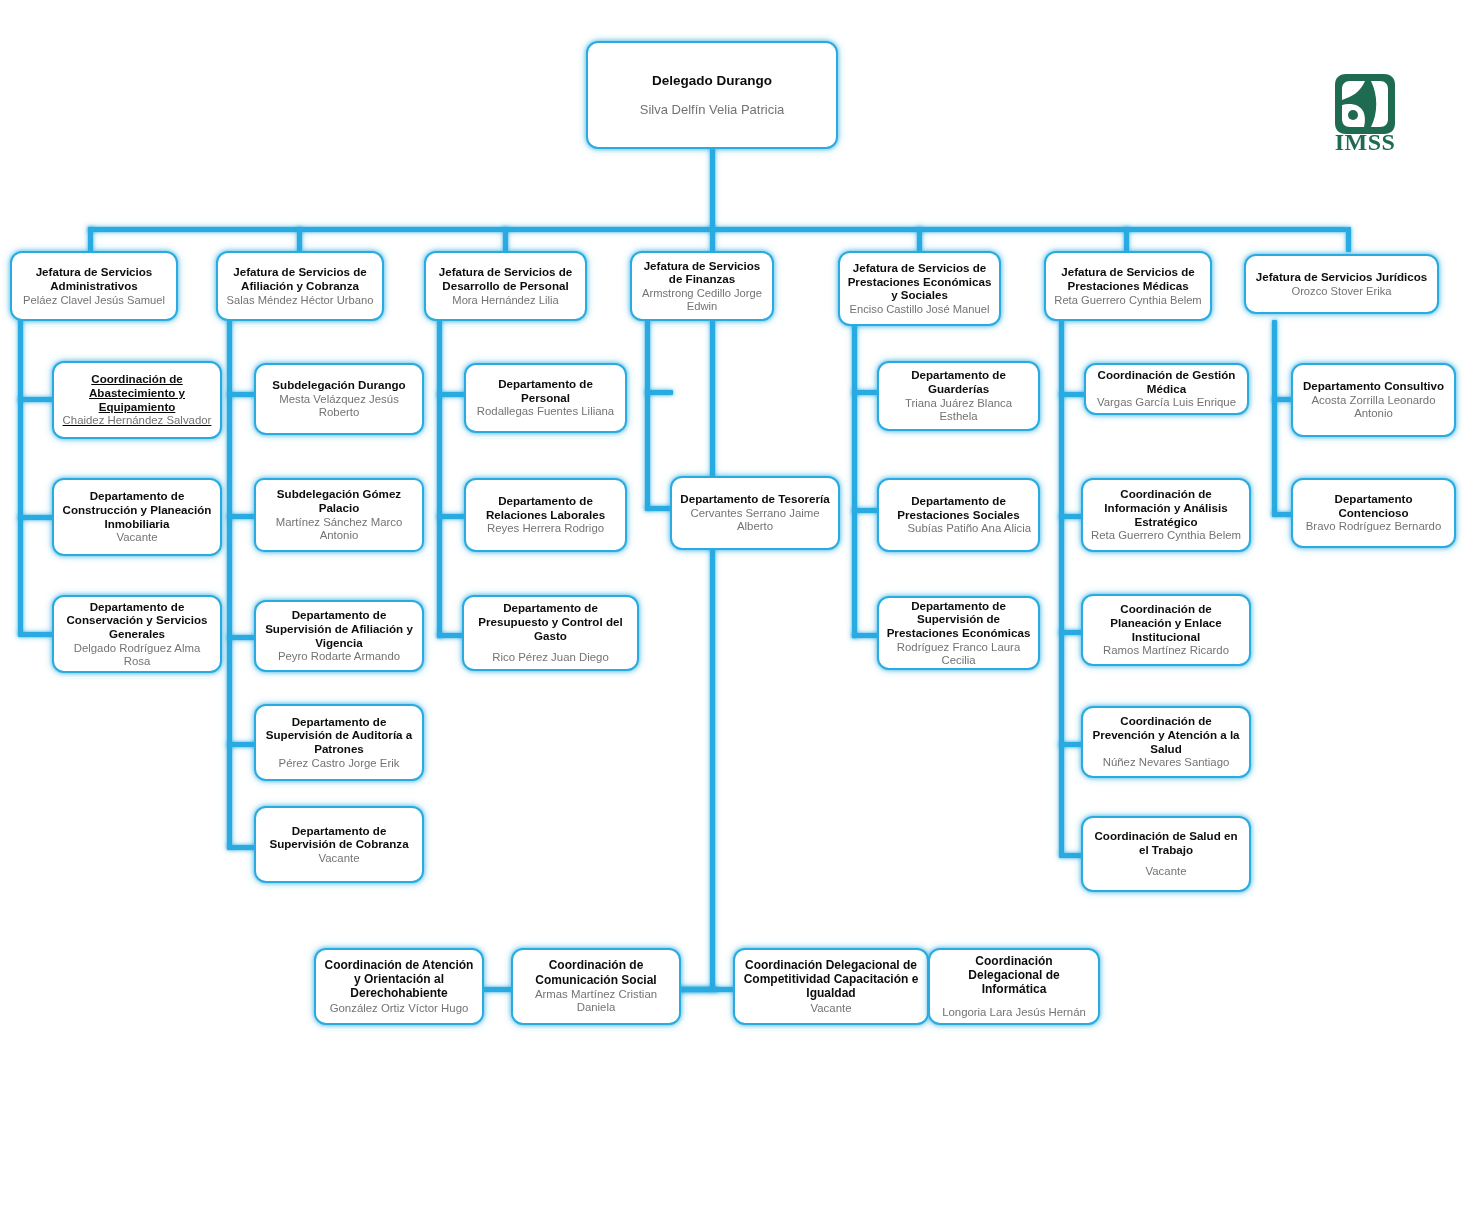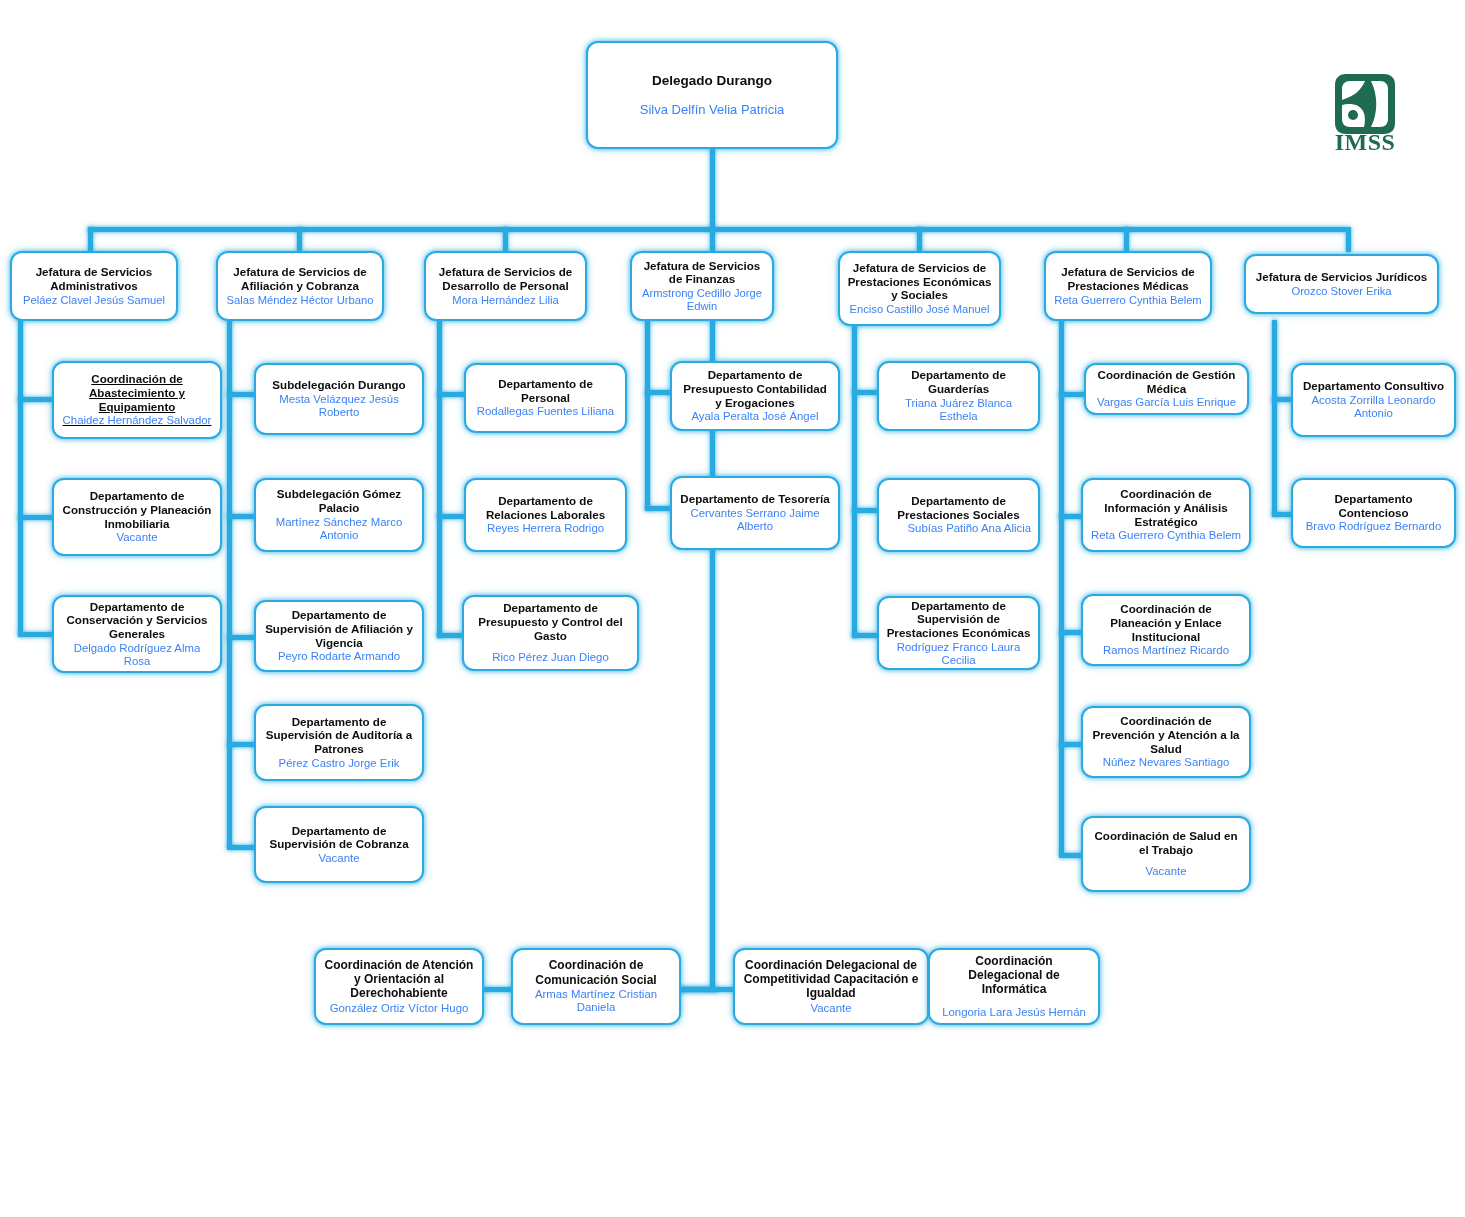--- a/index.html
+++ b/index.html
@@ -40,21 +40,21 @@
     text-align:center;
     padding:4px 7px;
     z-index:5;
   }
   .node .ttl{
     font-weight:bold;
     color:#0d0d0d;
     line-height:1.18;
   }
   .node .nm{
-    color:#3b82f6;
+    color:#737373;
     line-height:1.18;
   }
 
   
   .root .ttl{font-size:13.5px;}
   .root .nm{font-size:13px;margin-top:13px;}
 
   
   .lvl1 .ttl{font-size:11.6px;}
   .lvl1 .nm{font-size:11.2px;margin-top:1px;}
@@ -186,21 +186,21 @@
   </div>
   <div class="node lvl2" style="left:52px; top:595px; width:170px; height:78px;">
     <div class="ttl">Departamento de Conservación y Servicios Generales</div>
     <div class="nm">Delgado Rodríguez Alma Rosa</div>
   </div>
 
   <div class="node lvl2" style="left:254px; top:363px; width:170px; height:72px;">
     <div class="ttl">Subdelegación Durango</div>
     <div class="nm">Mesta Velázquez Jesús Roberto</div>
   </div>
-  <div class="node lvl2" style="left:254px; top:478px; width:170px; height:74px;">
+  <div class="node lvl2" style="left:254px; top:478px; width:170px; height:74px;border-radius:10px;">
     <div class="ttl">Subdelegación Gómez Palacio</div>
     <div class="nm">Martínez Sánchez Marco Antonio</div>
   </div>
   <div class="node lvl2" style="left:254px; top:600px; width:170px; height:72px;">
     <div class="ttl">Departamento de Supervisión de Afiliación y Vigencia</div>
     <div class="nm">Peyro Rodarte Armando</div>
   </div>
   <div class="node lvl2" style="left:254px; top:704px; width:170px; height:77px;">
     <div class="ttl">Departamento de Supervisión de Auditoría a Patrones</div>
     <div class="nm">Pérez Castro Jorge Erik</div>
@@ -216,24 +216,20 @@
   </div>
   <div class="node lvl2" style="left:464px; top:478px; width:163px; height:74px;">
     <div class="ttl">Departamento de Relaciones Laborales</div>
     <div class="nm">Reyes Herrera Rodrigo</div>
   </div>
   <div class="node lvl2" style="left:462px; top:595px; width:177px; height:76px;">
     <div class="ttl">Departamento de Presupuesto y Control del Gasto</div>
     <div class="nm gap">Rico Pérez Juan Diego</div>
   </div>
 
-  <div class="node lvl2" style="left:670px; top:361px; width:170px; height:70px;">
-    <div class="ttl">Departamento de Presupuesto Contabilidad y Erogaciones</div>
-    <div class="nm">Ayala Peralta José Ángel</div>
-  </div>
   <div class="node lvl2" style="left:670px; top:476px; width:170px; height:74px;">
     <div class="ttl">Departamento de Tesorería</div>
     <div class="nm">Cervantes Serrano Jaime Alberto</div>
   </div>
 
   <div class="node lvl2" style="left:877px; top:361px; width:163px; height:70px;">
     <div class="ttl">Departamento de Guarderías</div>
     <div class="nm">Triana Juárez Blanca Esthela</div>
   </div>
   <div class="node lvl2" style="left:877px; top:478px; width:163px; height:74px;align-items:flex-end;">

